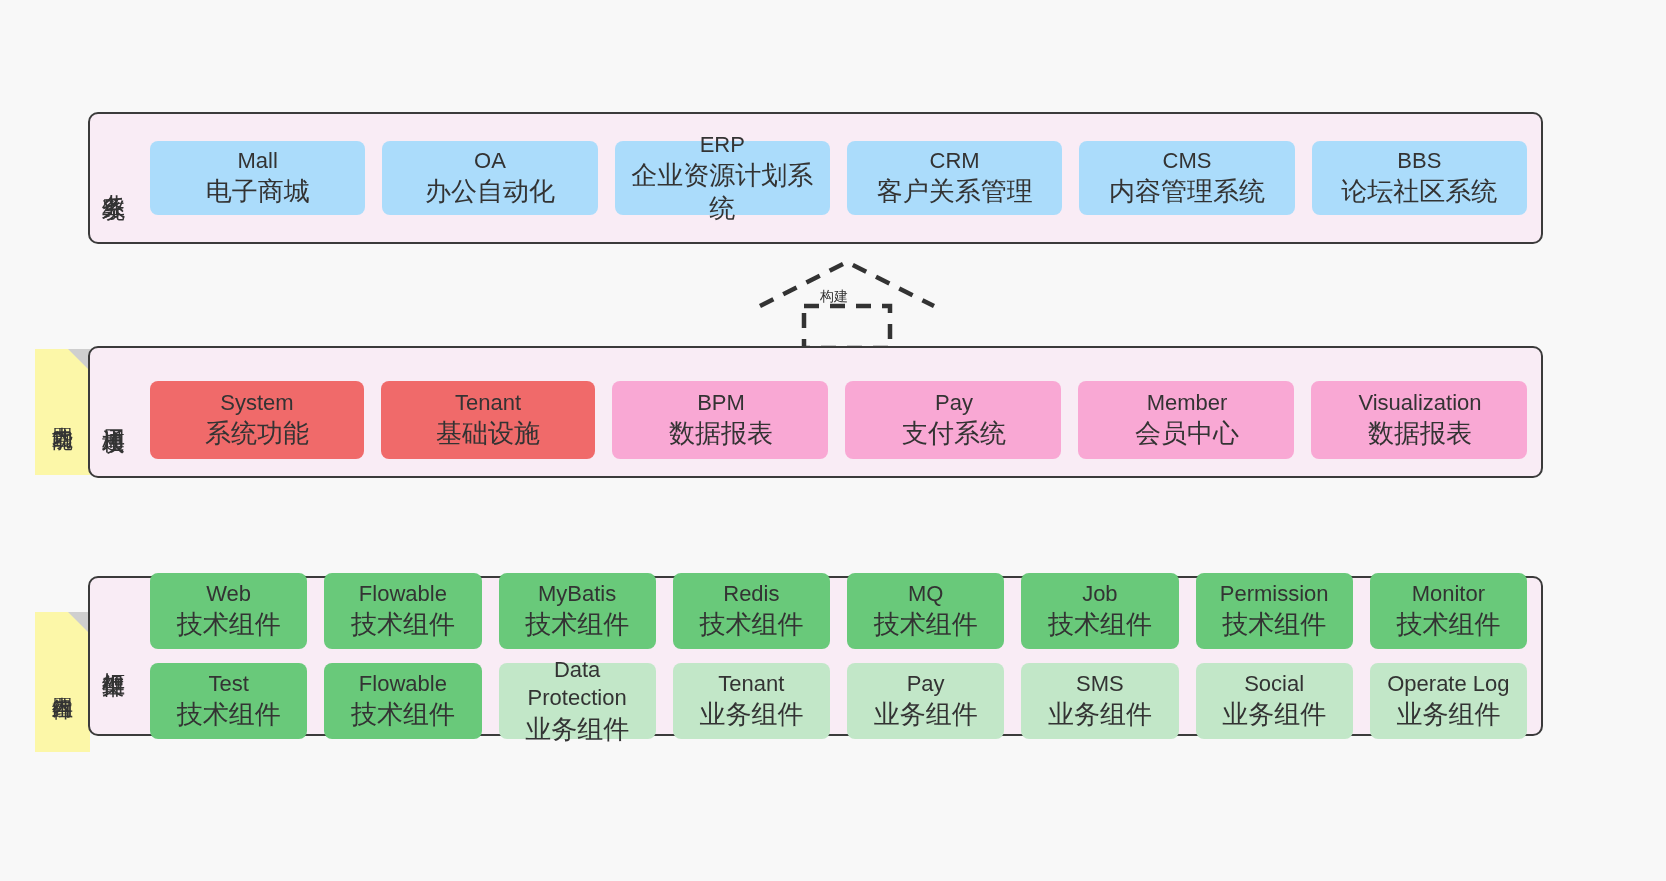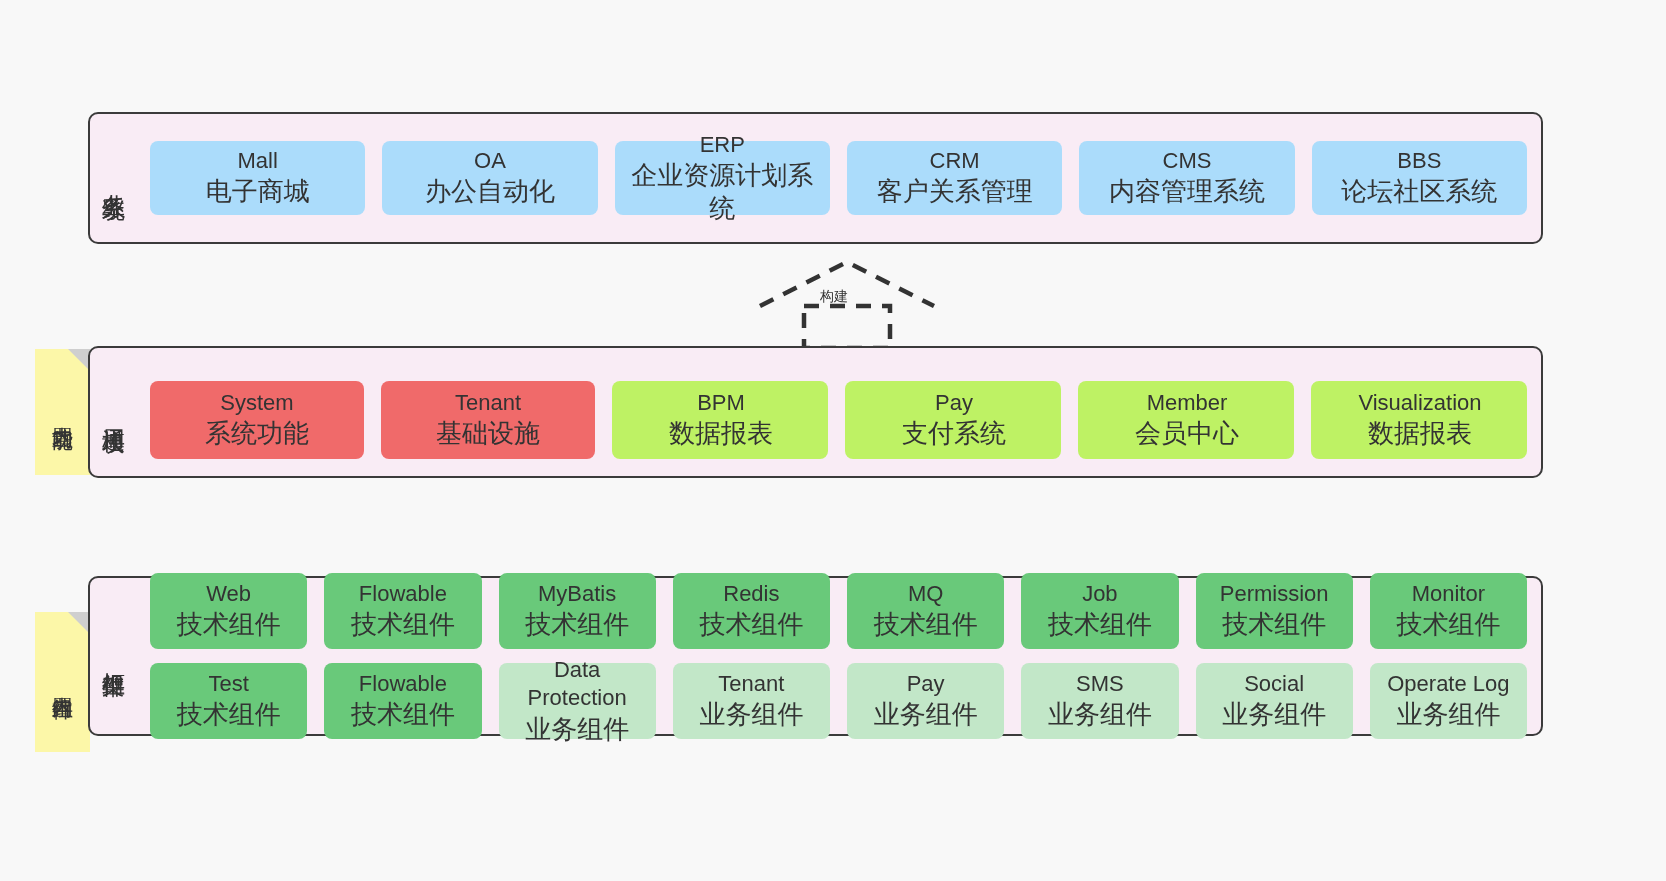--- a/index.html
+++ b/index.html
@@ -61,21 +61,21 @@
     color: #333333;
     line-height: 1.28;
     padding: 6px 4px;
     user-select: none;
   }
   .node .n-en { font-size: 22px; }
   .node .n-cn { font-size: 26px; }
 
   .blue  { background: #abdcfb; }
   .red   { background: #f06a6a; }
-  .pink  { background: #bef264; padding-left: 6px; }
+  .pink  { background: #f9a8d4; padding-left: 6px; }
   .green { background: #69c97a; }
   .mint  { background: #c2e7c8; }
 
   
   #layer-business  { left: 88px;  top: 112px; width: 1455px; height: 132px; }
   #layer-common    { left: 88px;  top: 346px; width: 1455px; height: 132px; }
   #layer-framework { left: 88px;  top: 576px; width: 1455px; height: 160px; }
 
   #layer-business  .node { height: 74px; }
   #layer-common    .node { height: 78px; margin-top: 16px; }

